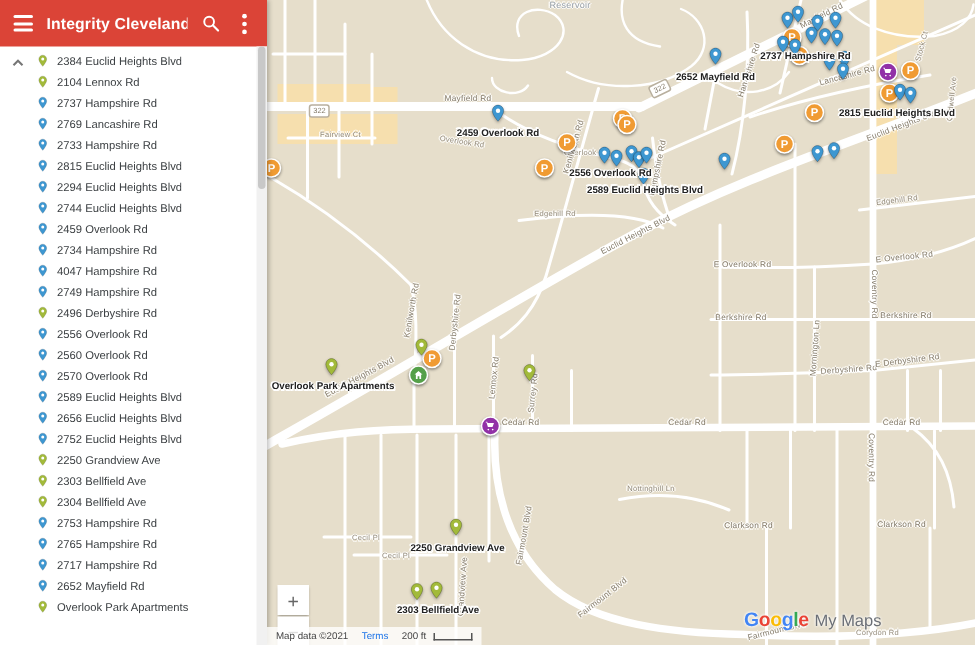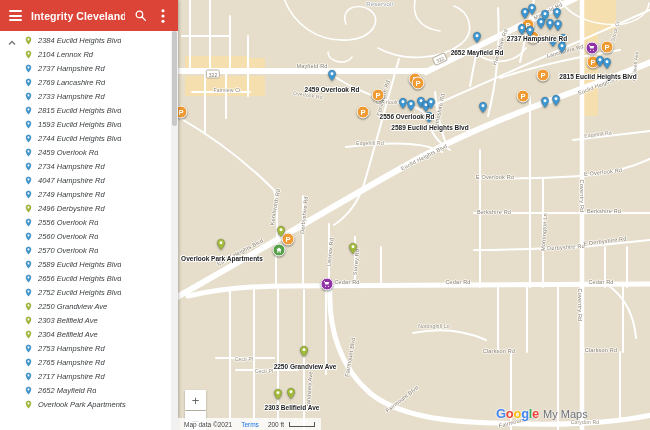--- a/index.html
+++ b/index.html
@@ -4,21 +4,21 @@
 <style>
   html,body{margin:0;padding:0;background:#fff;}
   #app{position:relative;width:650px;height:430px;overflow:hidden;font-family:"Liberation Sans",sans-serif;-webkit-font-smoothing:antialiased;}
   
   .sidebar{position:absolute;left:0;top:0;width:178px;height:430px;background:#fff;z-index:5;box-shadow:1px 0 3px rgba(0,0,0,.25);}
   .sb-header{height:31px;background:var(--header_red,#DB4437);display:flex;align-items:center;padding:0 7px;gap:7px;}
   .hamburger{display:flex;flex-direction:column;gap:2.5px;cursor:pointer;padding:2px;}
   .hamburger i{display:block;width:13px;height:2px;background:#fff;border-radius:1px;}
   .sb-title{flex:1;margin:0;color:#fff;font-size:10.5px;font-weight:bold;white-space:nowrap;overflow:hidden;letter-spacing:.1px;}
   .hicon{display:flex;align-items:center;justify-content:center;width:16px;height:16px;cursor:pointer;}
-  .sb-body{position:relative;height:293px;font-style:italic;}
+  .sb-body{position:relative;height:293px;}
   .collapse{position:absolute;left:7px;top:3px;width:10px;height:10px;}
   .sb-list{position:absolute;left:0;top:2px;right:7px;}
   .sb-item{height:14px;display:flex;align-items:center;padding-left:24px;cursor:pointer;}
   .sb-pin{width:9px;height:9px;margin-right:5px;color:var(--c,#3E97D1);flex:0 0 auto;}
   .sb-pin svg{display:block;}
   .sb-label{font-size:7.5px;color:#3c4043;white-space:nowrap;overflow:hidden;}
   .sb-scroll{position:absolute;right:0;top:0;width:7px;height:399px;background:#f1f1f1;}
   .sb-scroll .thumb{position:absolute;top:0;left:1px;width:5px;height:95px;background:#c8c8c8;border-radius:3px;}
   
   .map{position:absolute;left:178px;top:0;width:472px;height:430px;background:var(--map_bg,#E6DECB);overflow:hidden;cursor:grab;}
@@ -135,21 +135,21 @@
             </span>
             <span class="sb-label">2815 Euclid Heights Blvd</span>
           </div>
           <div class="sb-item" style="--c: #3E97D1;">
             <span class="sb-pin">
               <svg width="9" height="9" viewBox="0 0 24 24">
                 <path d="M12 2C8.13 2 5 5.13 5 9c0 5.25 7 13 7 13s7-7.75 7-13c0-3.87-3.13-7-7-7z" fill="currentColor" stroke="rgba(0,0,0,.3)" stroke-width=".8"></path>
                 <circle cx="12" cy="9" r="2.7" fill="#fff"></circle>
               </svg>
             </span>
-            <span class="sb-label">1593 Euclid Heights Blvd</span>
+            <span class="sb-label">2294 Euclid Heights Blvd</span>
           </div>
           <div class="sb-item" style="--c: #3E97D1;">
             <span class="sb-pin">
               <svg width="9" height="9" viewBox="0 0 24 24">
                 <path d="M12 2C8.13 2 5 5.13 5 9c0 5.25 7 13 7 13s7-7.75 7-13c0-3.87-3.13-7-7-7z" fill="currentColor" stroke="rgba(0,0,0,.3)" stroke-width=".8"></path>
                 <circle cx="12" cy="9" r="2.7" fill="#fff"></circle>
               </svg>
             </span>
             <span class="sb-label">2744 Euclid Heights Blvd</span>
           </div>

